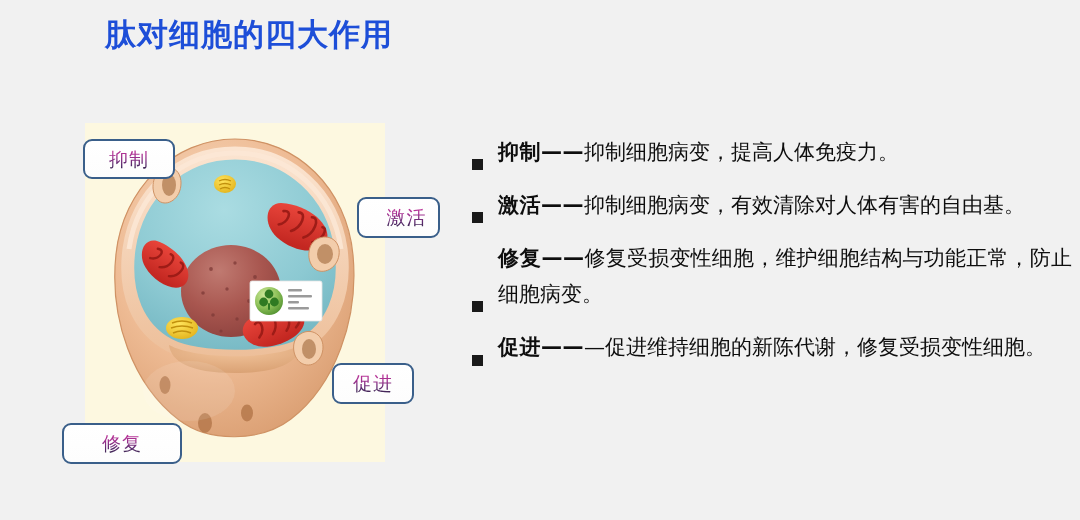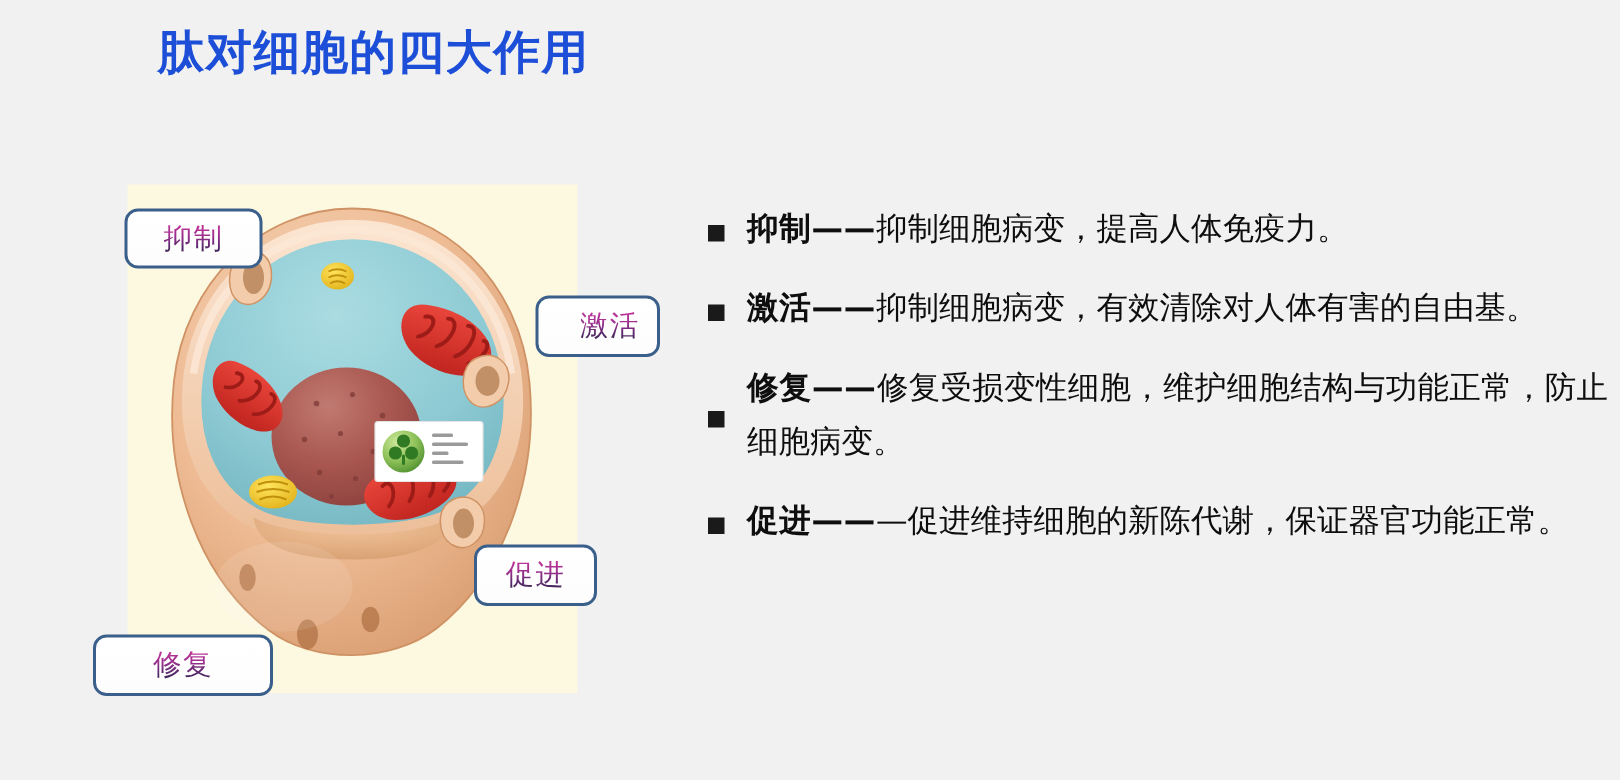--- a/index.html
+++ b/index.html
@@ -68,33 +68,33 @@
   .callout .callout-text {
     background-image: linear-gradient(180deg, #c0349a 0%, #a0308f 35%, #5b2a6e 75%, #3a2450 100%);
     -webkit-background-clip: text;
     background-clip: text;
     color: transparent;
     -webkit-text-fill-color: transparent;
   }
 
   #callout-yizhi   { left: 83px;  top: 139px; width: 92px;  height: 40px; }
   #callout-jihuo   { left: 357px; top: 197px; width: 83px;  height: 41px; padding-left: 16px; }
-  #callout-cujin   { left: 316px; top: 363px; width: 82px;  height: 41px; }
+  #callout-cujin   { left: 332px; top: 363px; width: 82px;  height: 41px; }
   #callout-xiufu   { left: 62px;  top: 423px; width: 120px; height: 41px; }
 
   
   #bullet-list {
     position: absolute;
     left: 472px;
     top: 134px;
     width: 600px;
   }
   .bullet-item {
     display: flex;
-    align-items: center;
+    align-items: flex-end;
     margin-bottom: 17px;
   }
   .bullet-marker {
     width: 11px;
     height: 11px;
     background: #1a1a1a;
     flex: 0 0 11px;
     margin-top: 7px;
     margin-right: 15px;
   }
@@ -324,17 +324,17 @@
   <div class="bullet-item">
     <span class="bullet-marker"></span>
     <div class="bullet-body">
       <span class="bullet-key">修复——</span><span class="bullet-rest">修复受损变性细胞，维护细胞结构与功能正常，防止细胞病变。</span>
     </div>
   </div>
 
   <div class="bullet-item">
     <span class="bullet-marker"></span>
     <div class="bullet-body">
-      <span class="bullet-key"> 促进——</span><span class="bullet-rest">—促进维持细胞的新陈代谢，保证器官功能正常。</span>
+      <span class="bullet-key"> 促进——</span><span class="bullet-rest">—促进维持细胞的新陈代谢，修复受损变性细胞。</span>
     </div>
   </div>
 
 </div>
 
 </body></html>

